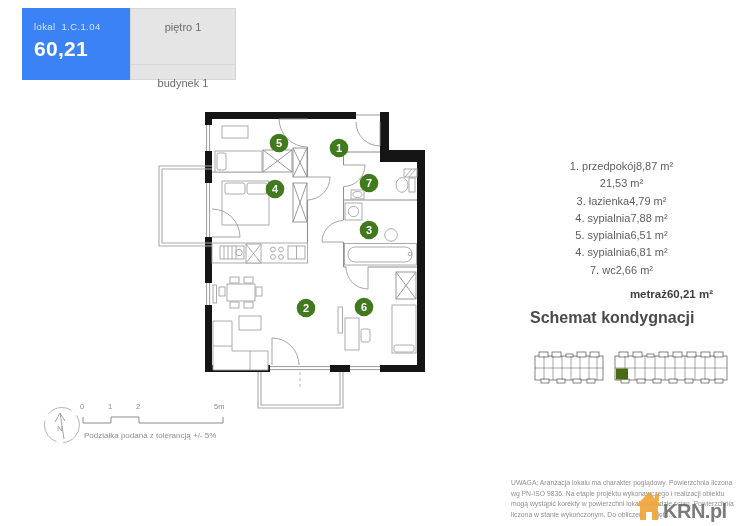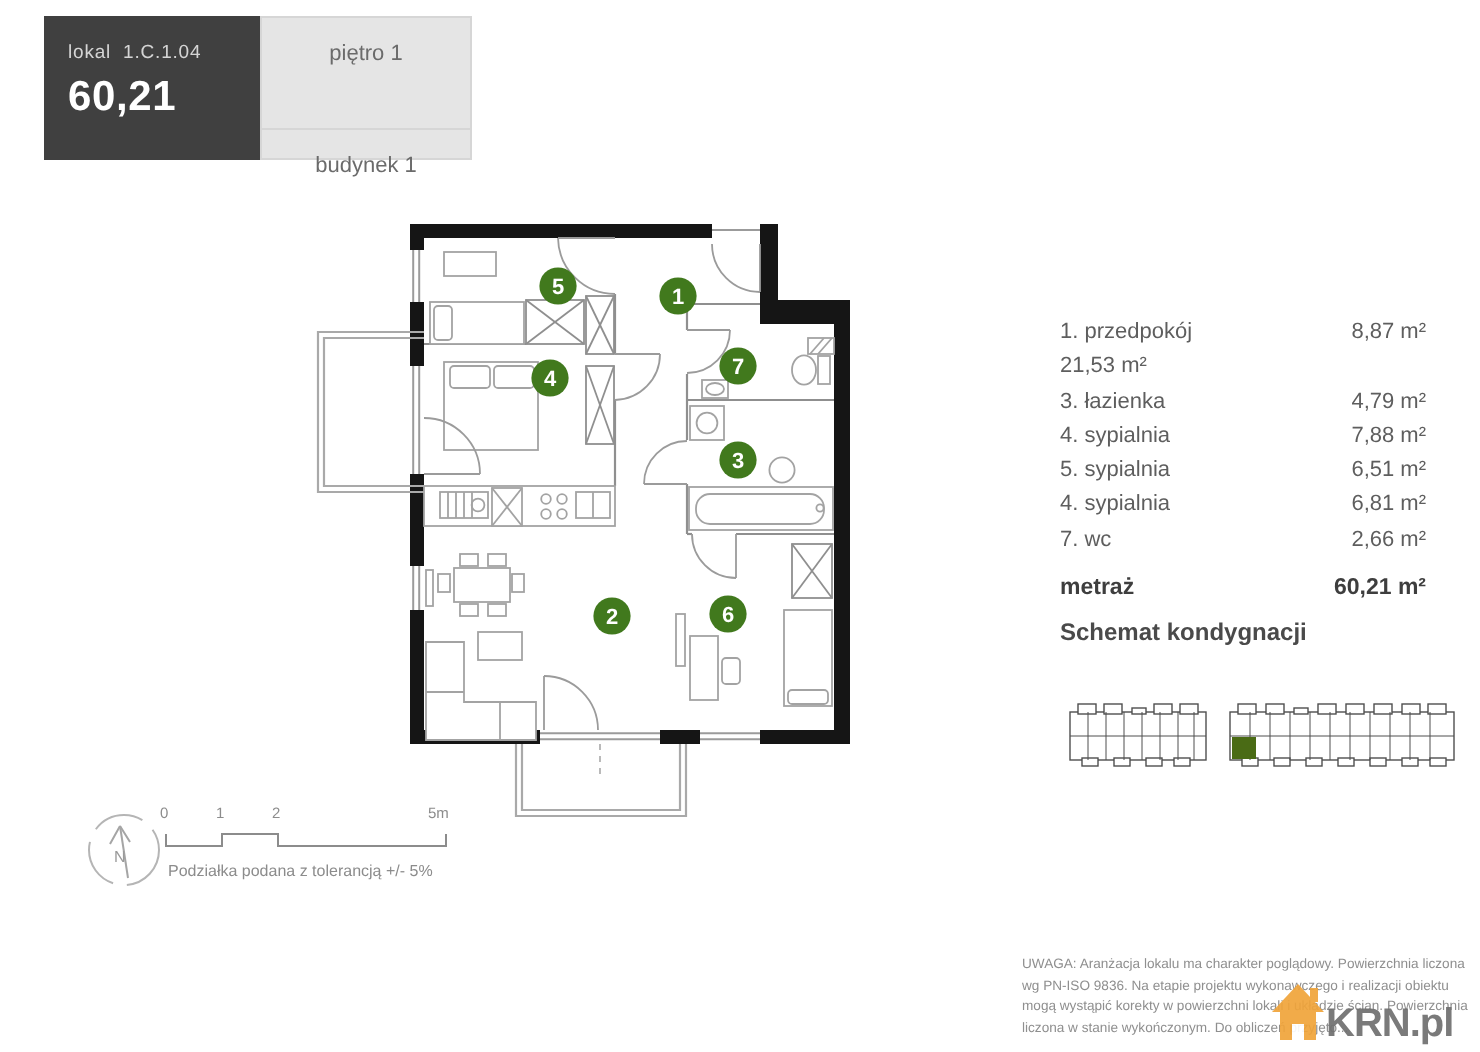--- a/index.html
+++ b/index.html
@@ -5,21 +5,21 @@
   html,body{margin:0;padding:0;}
   body{
     width:740px;height:526px;position:relative;background:#ffffff;
     font-family:"Liberation Sans", sans-serif;overflow:hidden;
     -webkit-font-smoothing:antialiased;
   }
   .abs{position:absolute;}
 
   
   .unit-card{
-    left:22px;top:8px;width:108px;height:72px;background:#404040;color:#fff;
+    left:22px;top:8px;width:108px;height:72px;background:#3b82f6;color:#fff;
     box-sizing:border-box;padding:13px 0 0 12px;
   }
   .unit-card-top{font-size:9.5px;color:rgba(255,255,255,0.78);letter-spacing:.4px;}
   .unit-card-top .sep{display:inline-block;width:6px;}
   .unit-area{margin-top:5px;font-size:21px;font-weight:bold;letter-spacing:.3px;}
   .unit-area-unit{font-size:10px;font-weight:bold;vertical-align:super;margin-left:2px;padding-left:41px;}
 
   
   .unit-meta{
     left:130px;top:8px;width:106px;height:72px;box-sizing:border-box;
@@ -30,30 +30,30 @@
     font-size:11px;color:#6b6b6b;
   }
   .unit-meta .cell + .cell{border-top:1px solid #d6d6d6;margin-top:20px;}
 
   
   .floorplan{left:148px;top:95px;}
 
   
   .room-list{left:530px;top:158px;width:183px;}
   .room-row{
-    display:flex;justify-content:space-between;align-items:baseline;
+    display:flex;justify-content:center;align-items:baseline;
     font-size:11px;color:#5e5e5e;line-height:17.3px;
   }
   .room-area{color:#5e5e5e;}
   .total-row{
-    display:flex;justify-content:space-between;margin-top:6px;
+    display:flex;justify-content:flex-end;margin-top:6px;
     font-size:11.5px;font-weight:bold;color:#3e3e3e;line-height:18px;
   }
 
-  .schematic-title{left:530px;top:309px;font-size:12px;font-weight:600;color:#4a4a4a;}
+  .schematic-title{left:530px;top:309px;font-size:16px;font-weight:600;color:#4a4a4a;}
   .schematic{left:531px;top:346px;}
 
   .compass{left:40px;top:401px;}
   .scalebar{left:76px;top:400px;}
   .scale-note{left:84px;top:431px;font-size:8px;color:#8c8c8c;}
 
   .disclaimer{left:511px;top:478px;width:232px;font-size:6.8px;line-height:10.6px;color:#8f8f8f;}
 
   .logo{left:634px;top:484px;opacity:.92;}
 

